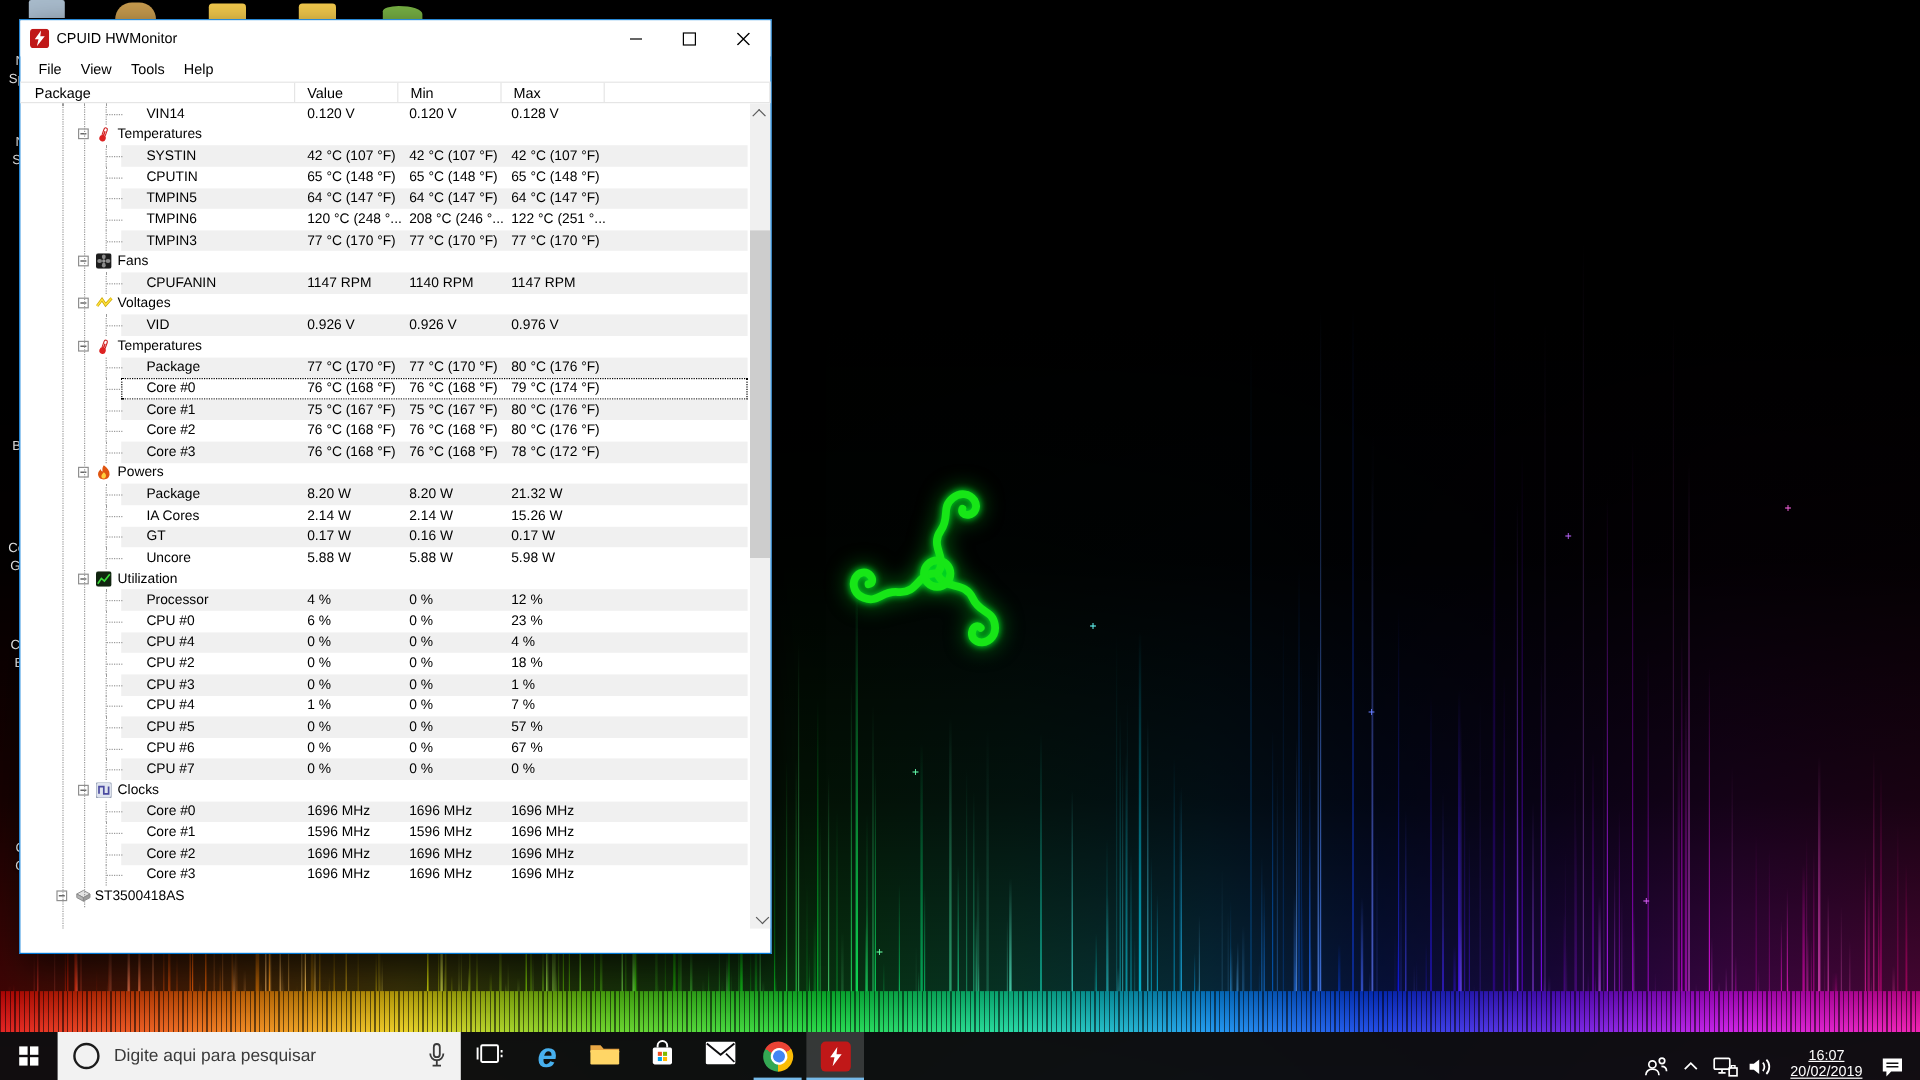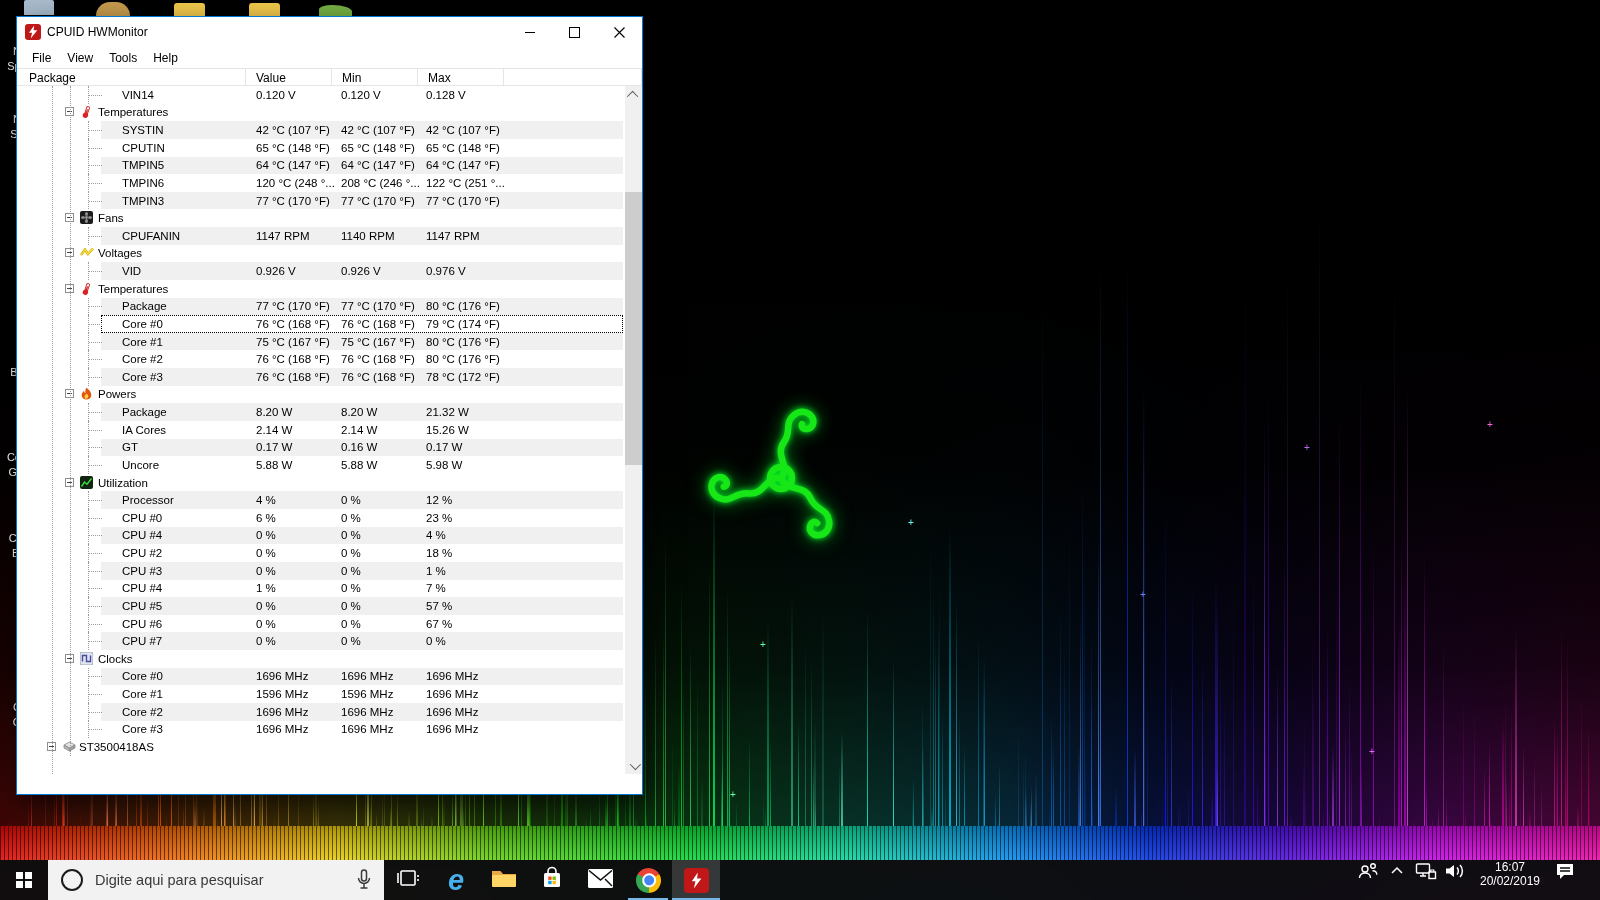--- a/index.html
+++ b/index.html
@@ -103,21 +103,21 @@
   .chrome-ball{width:25px;height:25px;border-radius:50%;position:relative;
     background:conic-gradient(#ea4335 0deg 120deg,#fbbc05 120deg 240deg,#34a853 240deg 360deg);
     transform:rotate(-60deg);}
   .chrome-ball:before{content:"";position:absolute;left:5.5px;top:5.5px;width:14px;height:14px;
     background:#fff;border-radius:50%;}
   .chrome-ball:after{content:"";position:absolute;left:7.5px;top:7.5px;width:10px;height:10px;
     background:#4285f4;border-radius:50%;}
   .hwm-tile{width:25px;height:25px;background:#c01818;border-radius:4px;display:flex;
     align-items:center;justify-content:center;}
   .ie-e{font-size:29px;font-weight:bold;color:#47b0ee;font-style:italic;line-height:25px;}
-  .tray{margin-left:auto;display:flex;align-items:flex-start;gap:7px;padding-right:24px;}
+  .tray{margin-left:auto;display:flex;align-items:flex-end;gap:7px;padding-right:12px;text-decoration:underline;}
   .tray-ic{width:22px;height:22px;display:flex;align-items:center;justify-content:center;position:relative;}
   .clock{text-align:center;font-size:12px;line-height:14px;min-width:74px;}
 </style>
 </head>
 <body>
 
 <div class="desktop">
   <div class="wallpaper"></div>
   <div id="streaks">
       <div class="st" style="left:185px;width:1px;height:123px;background:linear-gradient(to top,hsla(26,100%,62%,0.43),transparent)"></div>

